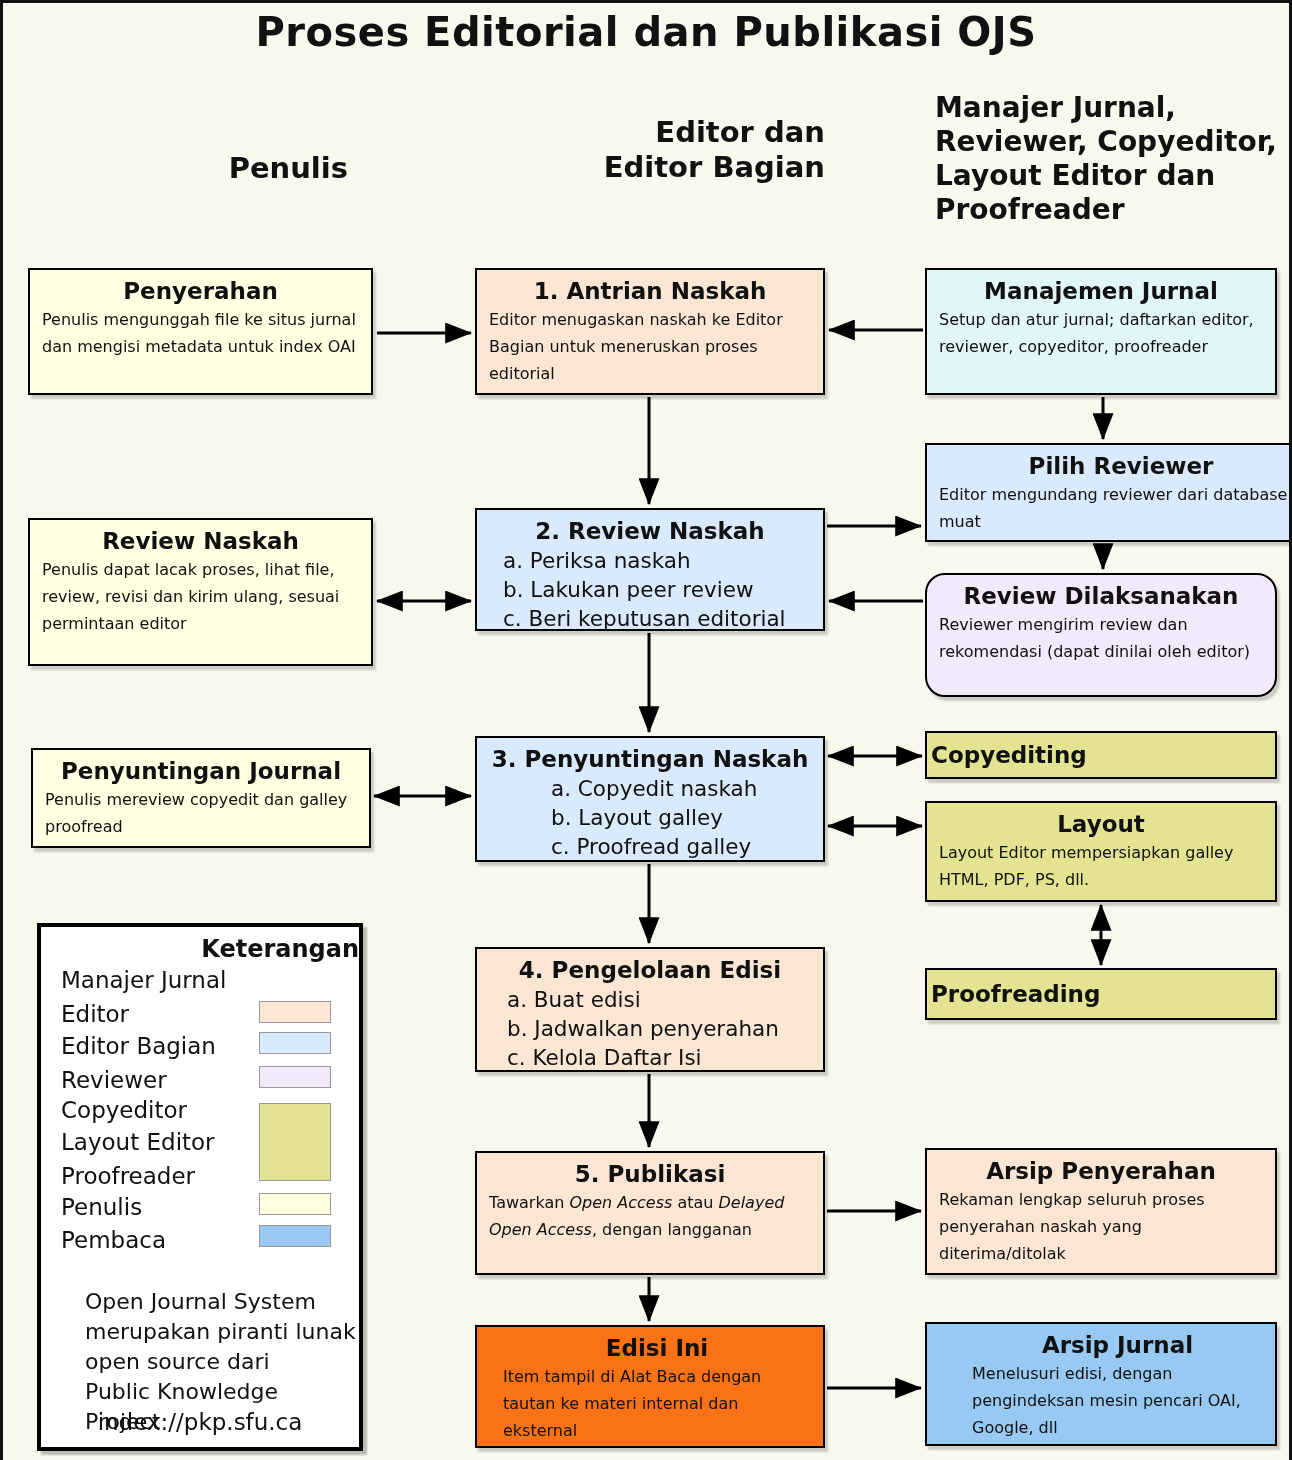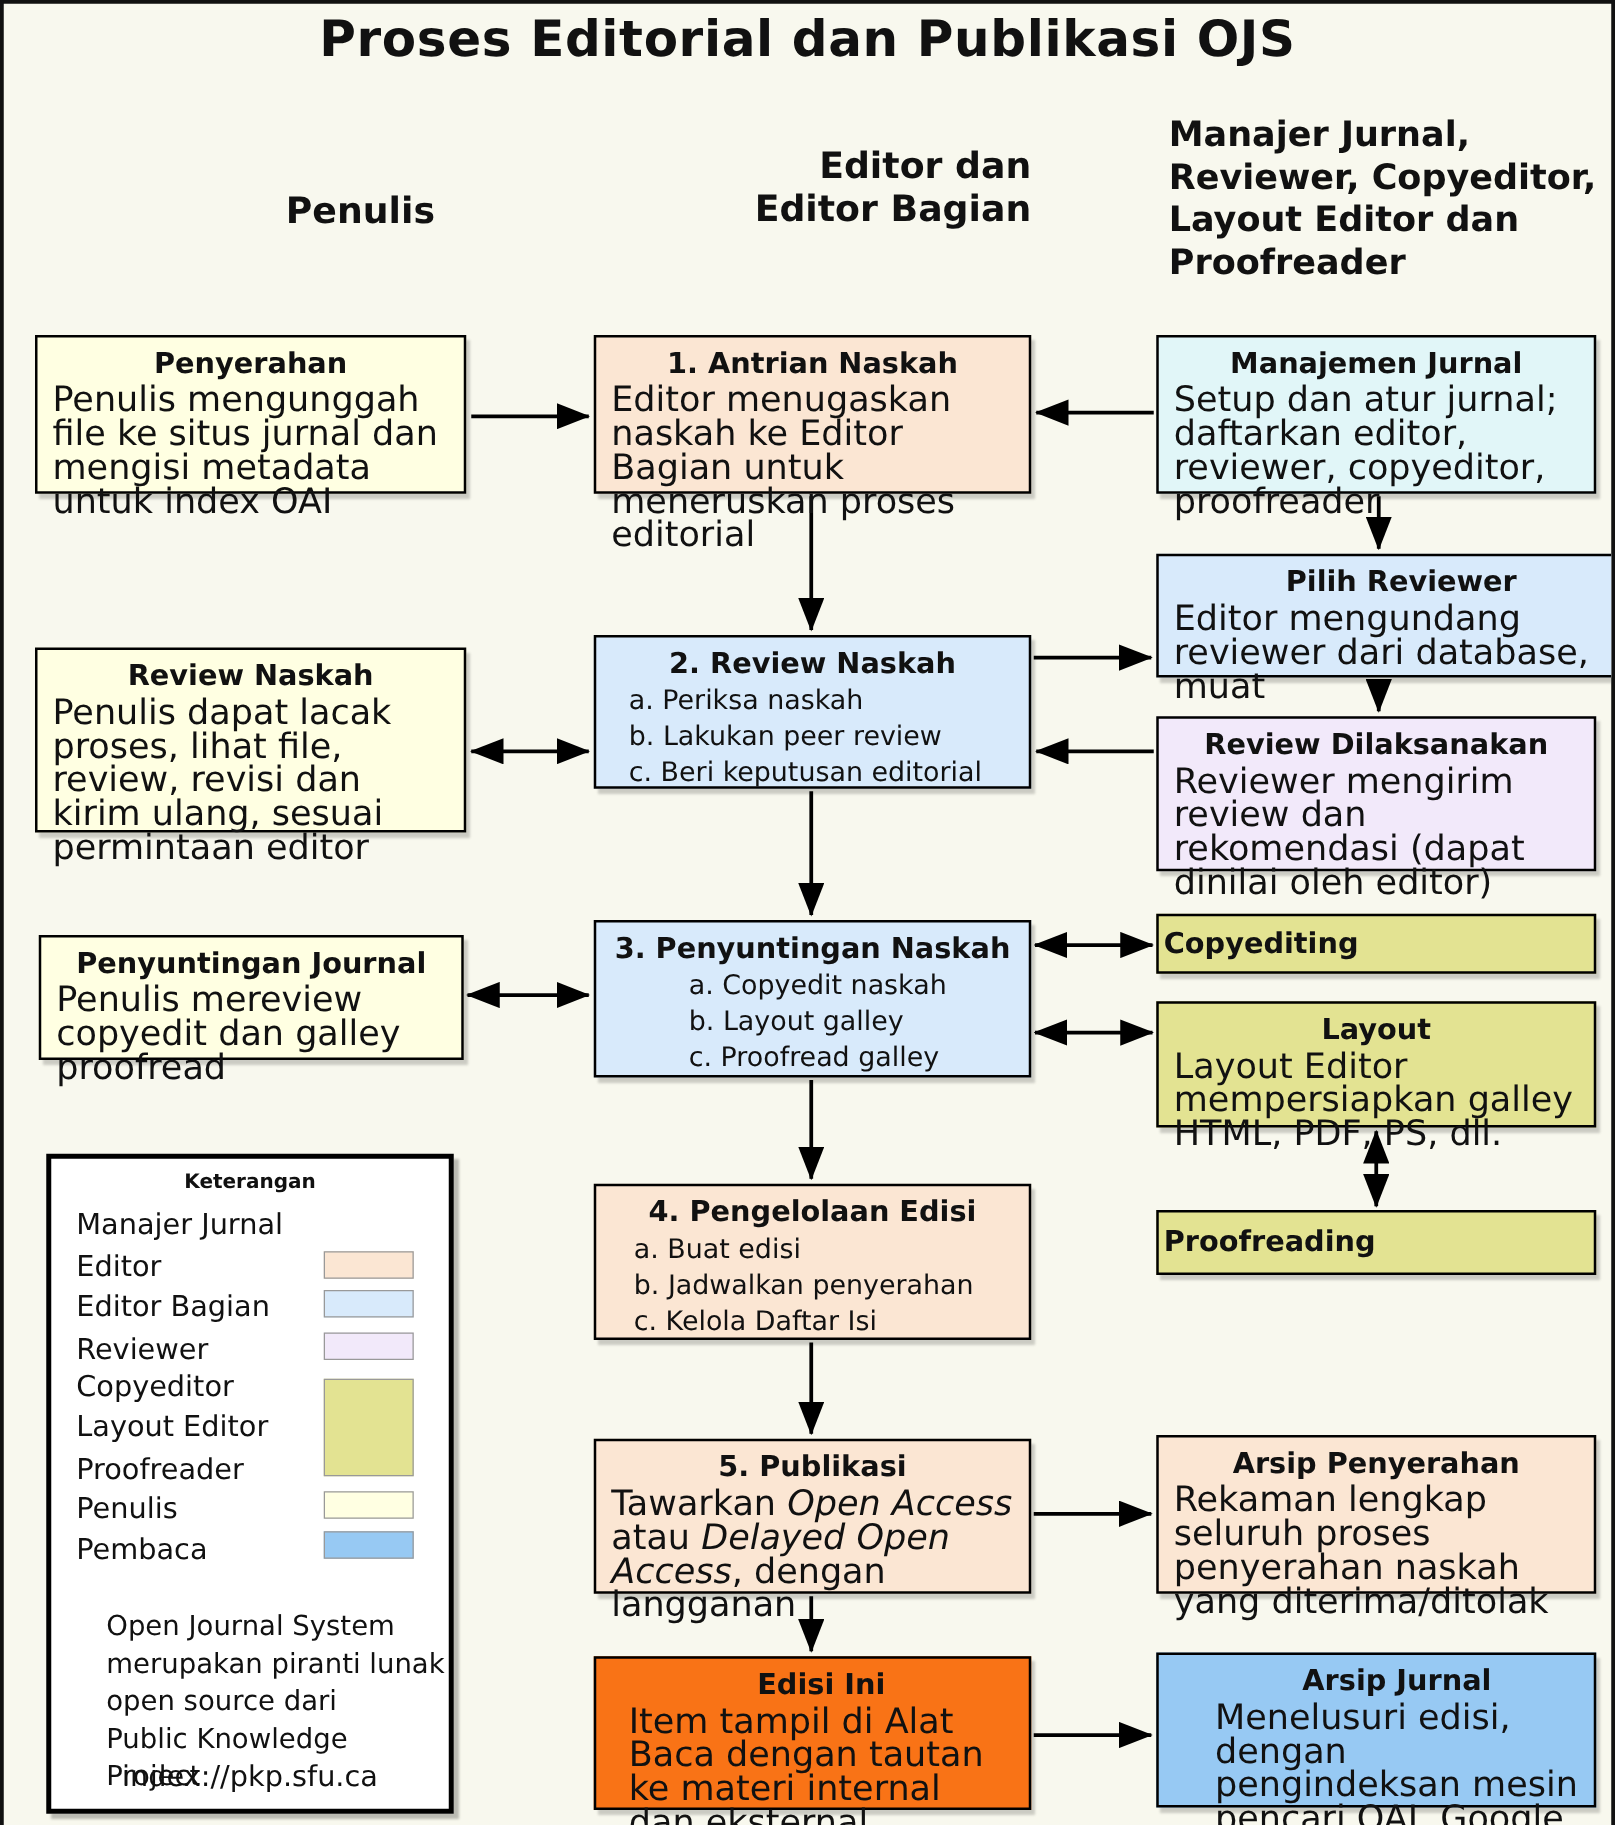--- a/index.html
+++ b/index.html
@@ -24,29 +24,29 @@
   }
   .col-header{position:absolute;font-weight:bold;font-size:29px;line-height:35px;}
   .ch-center{text-align:right;}
   .box{
     position:absolute;box-sizing:border-box;
     border:2px solid #000;
     padding:6px 12px 8px 12px;
     box-shadow:3px 4px 2px rgba(0,0,0,0.18);
   }
   .box-title{font-weight:bold;font-size:23px;text-align:center;line-height:30px;}
-  .box-body{font-size:28px;line-height:27px;text-align:left;}
+  .box-body{font-size:16px;line-height:27px;text-align:left;}
   .box-items{font-size:21.5px;line-height:29px;}
   .center-title{display:flex;align-items:center;justify-content:flex-start;padding:4px;}
   .legend{
     position:absolute;left:34px;top:920px;width:326px;height:528px;
     background:#fff;border:4px solid #000;box-sizing:border-box;
     box-shadow:4px 4px 2px rgba(0,0,0,0.25);
   }
-  .legend-title{position:absolute;left:0;top:8px;width:100%;text-align:center;font-weight:bold;font-size:16px;}
+  .legend-title{position:absolute;left:0;top:8px;width:100%;text-align:right;font-weight:bold;font-size:24px;}
   .legend-label{position:absolute;left:20px;font-size:23px;white-space:nowrap;}
   .legend-swatch{position:absolute;left:218px;width:72px;height:22px;border:1px solid #999;box-sizing:border-box;}
   .legend-note{position:absolute;left:44px;top:360px;font-size:22px;line-height:30px;}
   .legend-url{position:absolute;left:0;top:482px;width:100%;text-align:center;font-size:23px;}
   .it{font-style:italic;}
 </style>
 </head>
 <body>
 
 <div class="canvas">
@@ -122,21 +122,21 @@
 
   <div class="box" style="left: 472px; top: 505px; width: 350px; height: 123px; background-color: rgb(216, 234, 251);">
     <div class="box-title">2. Review Naskah</div>
     <div class="box-items" style="padding-left:14px;">
       <div>a. Periksa naskah</div>
       <div>b. Lakukan peer review</div>
       <div>c. Beri keputusan editorial</div>
     </div>
   </div>
 
-  <div class="box" style="left: 922px; top: 570px; width: 352px; height: 124px; background-color: rgb(242, 233, 250);">
+  <div class="box" style="left: 922px; top: 570px; width: 352px; height: 124px; background-color: rgb(242, 233, 250); border-radius: 20px;">
     <div class="box-title">Review Dilaksanakan</div>
     <div class="box-body">Reviewer mengirim review dan rekomendasi (dapat dinilai oleh editor)</div>
   </div>
 
   <div class="box" style="left: 28px; top: 745px; width: 340px; height: 100px; background-color: rgb(255, 255, 226);">
     <div class="box-title">Penyuntingan Journal</div>
     <div class="box-body">Penulis mereview copyedit dan galley proofread</div>
   </div>
 
   <div class="box" style="left: 472px; top: 733px; width: 350px; height: 126px; background-color: rgb(216, 234, 251);">

